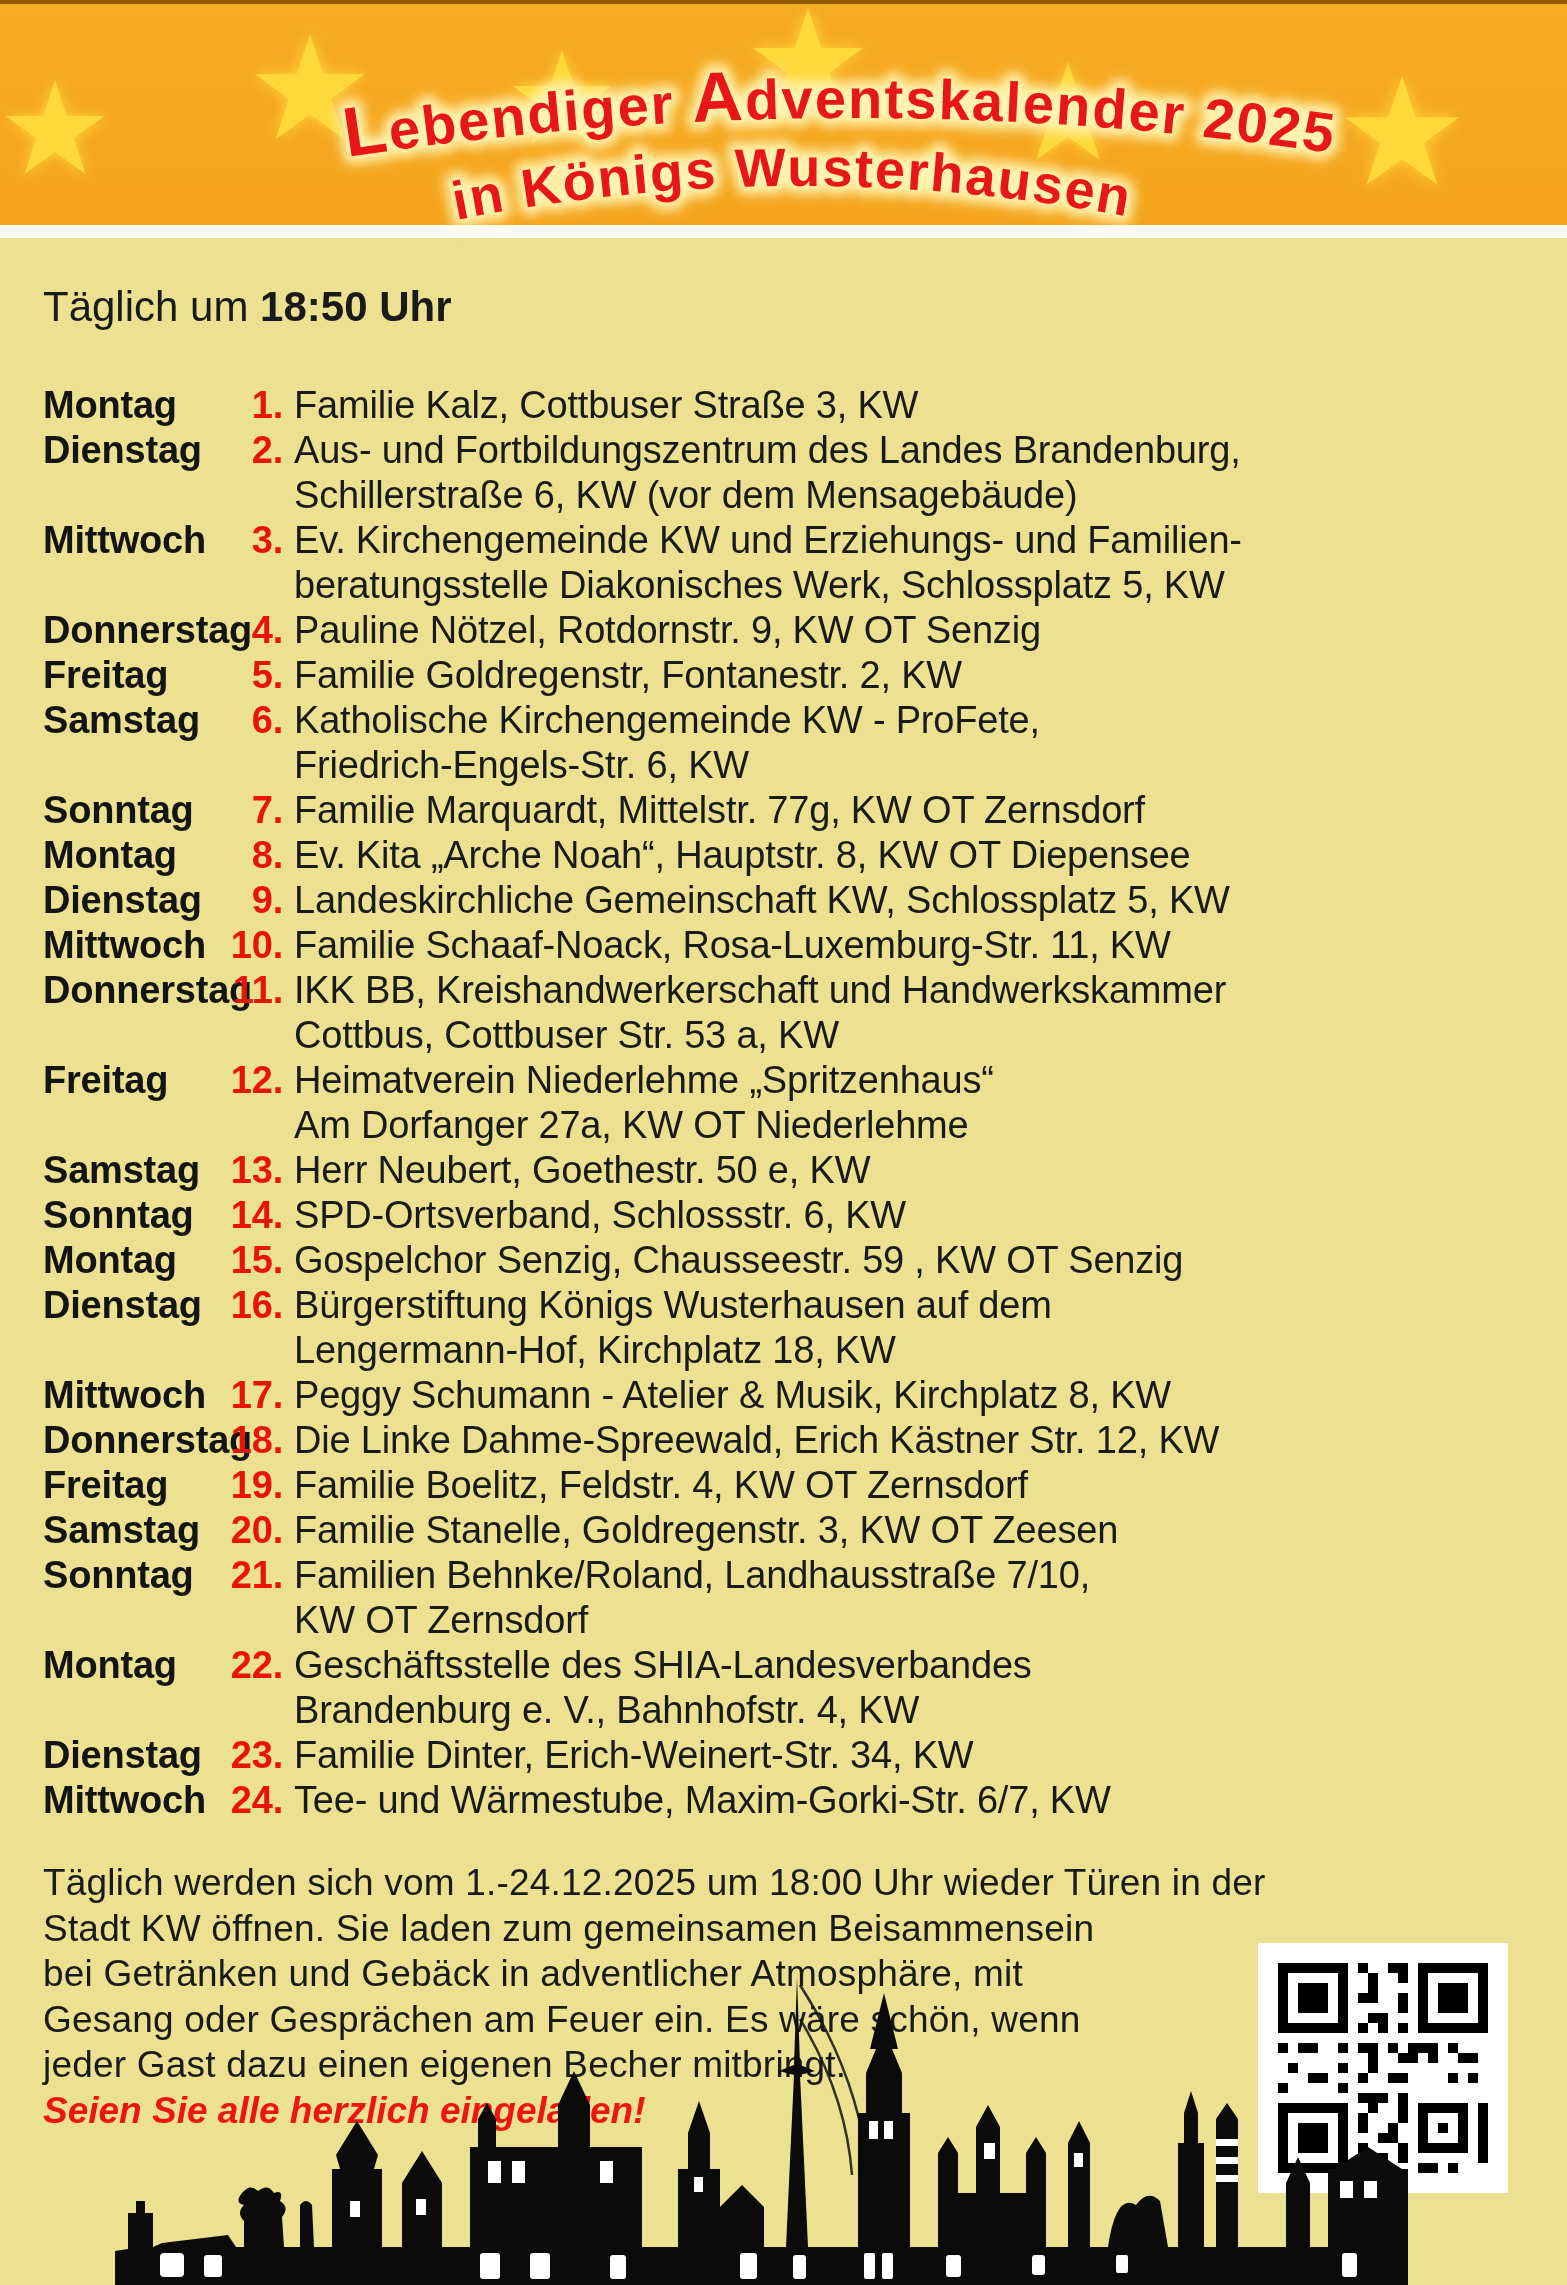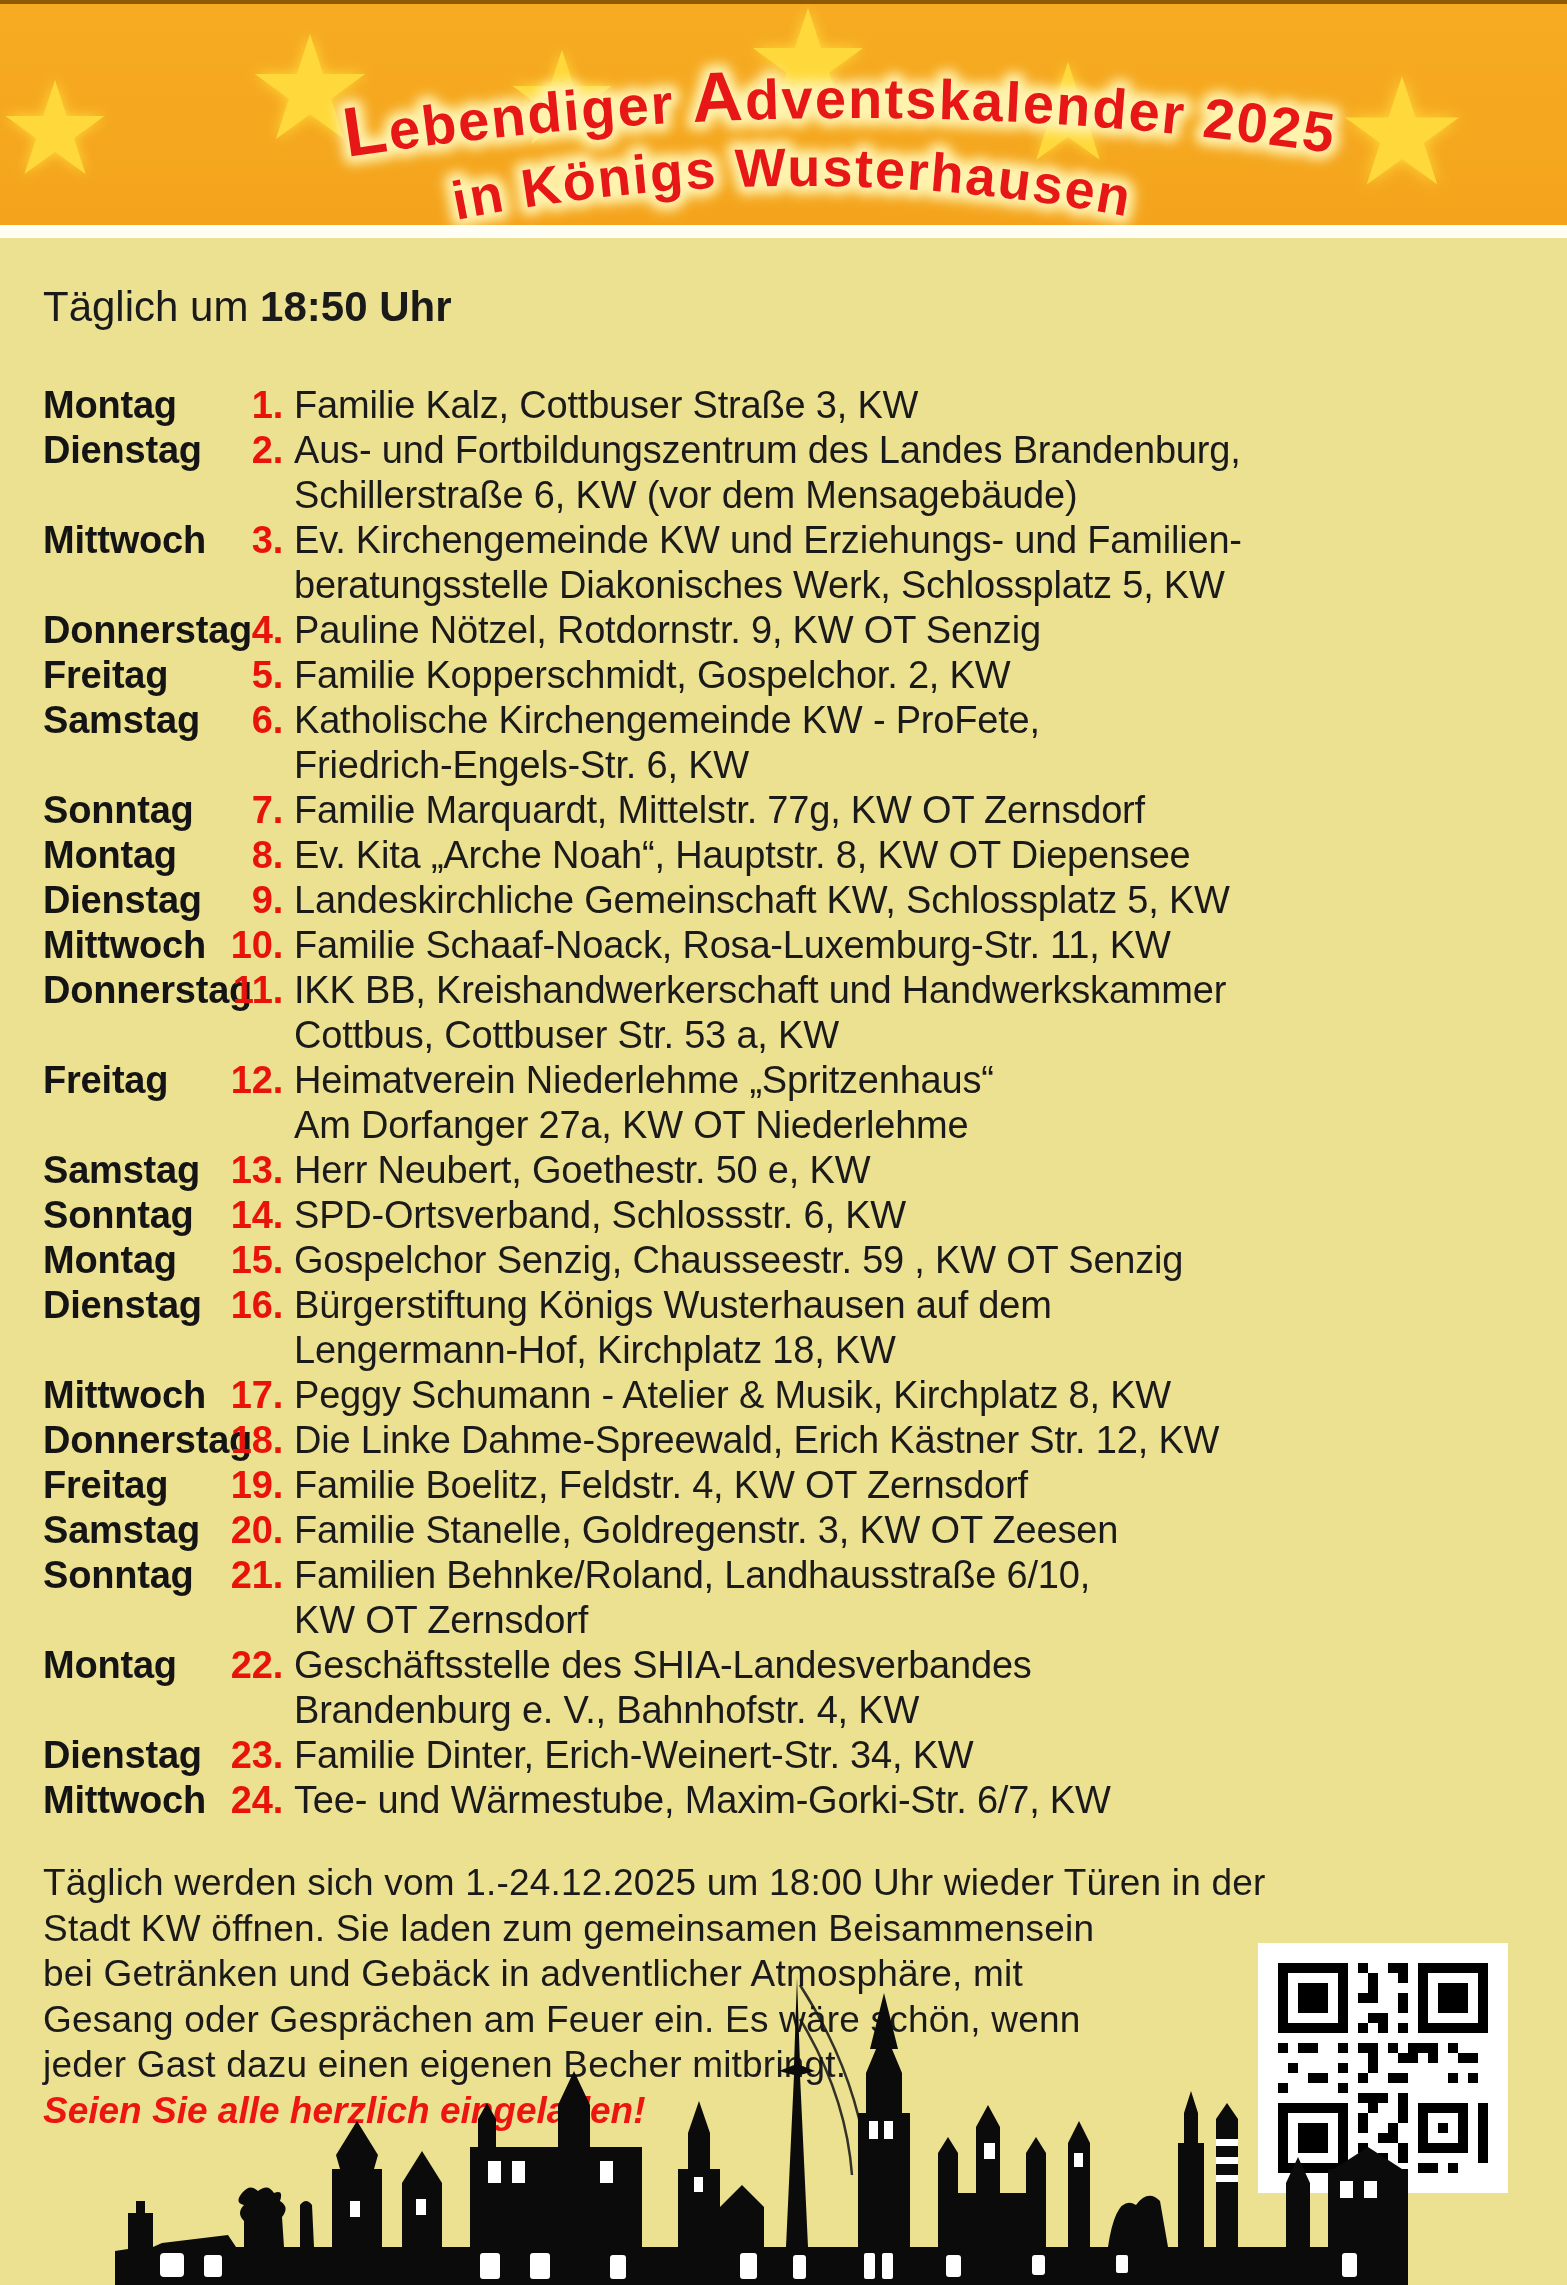--- a/index.html
+++ b/index.html
@@ -144,21 +144,21 @@
         <div class="num">4.</div>
         <div class="txt">
           <div class="tline">Pauline Nötzel, Rotdornstr. 9, KW OT Senzig</div>
           <div class="tline"></div>
         </div>
       </div>
     <div class="entry">
         <div class="day">Freitag</div>
         <div class="num">5.</div>
         <div class="txt">
-          <div class="tline">Familie Kopperschmidt, Gospelchor. 2, KW</div>
+          <div class="tline">Familie Goldregenstr, Fontanestr. 2, KW</div>
           <div class="tline"></div>
         </div>
       </div>
     <div class="entry">
         <div class="day">Samstag</div>
         <div class="num">6.</div>
         <div class="txt">
           <div class="tline">Katholische Kirchengemeinde KW - ProFete,</div>
           <div class="tline">Friedrich-Engels-Str. 6, KW</div>
         </div>
@@ -272,21 +272,21 @@
         <div class="num">20.</div>
         <div class="txt">
           <div class="tline">Familie Stanelle, Goldregenstr. 3, KW OT Zeesen</div>
           <div class="tline"></div>
         </div>
       </div>
     <div class="entry">
         <div class="day">Sonntag</div>
         <div class="num">21.</div>
         <div class="txt">
-          <div class="tline">Familien Behnke/Roland, Landhausstraße 6/10,</div>
+          <div class="tline">Familien Behnke/Roland, Landhausstraße 7/10,</div>
           <div class="tline">KW OT Zernsdorf</div>
         </div>
       </div>
     <div class="entry">
         <div class="day">Montag</div>
         <div class="num">22.</div>
         <div class="txt">
           <div class="tline">Geschäftsstelle des SHIA-Landesverbandes</div>
           <div class="tline">Brandenburg e. V., Bahnhofstr. 4, KW</div>
         </div>

